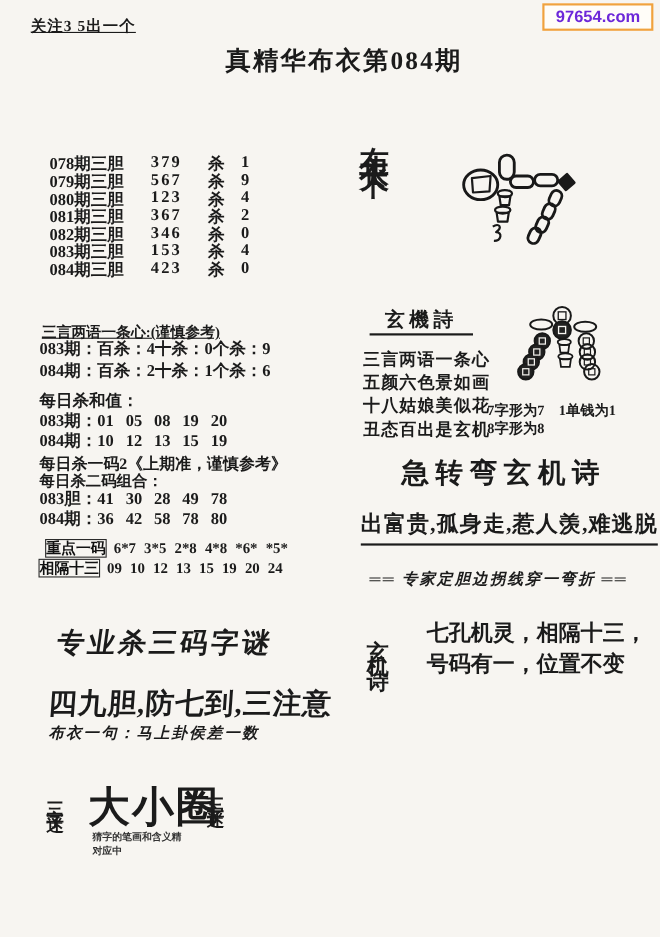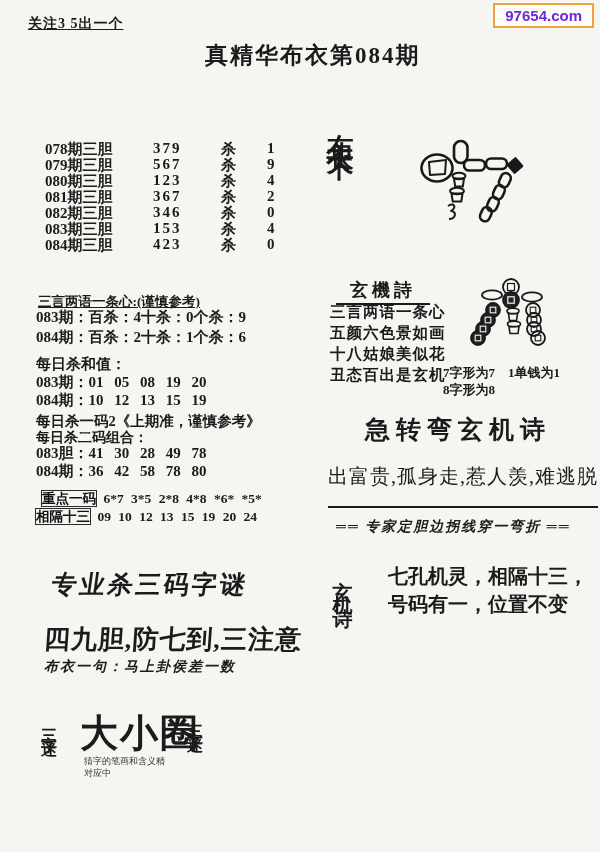--- a/index.html
+++ b/index.html
@@ -11,43 +11,43 @@
   .abs{position:absolute;}
   .vert{writing-mode:vertical-rl;text-orientation:upright;}
   .watermark{
     border:2px solid #f0a23e;color:#6d28d9;background:#fffdf8;
     font-family:"Liberation Sans","DejaVu Sans",sans-serif;
     font-size:15px;padding:2px 10px;font-weight:bold;
   }
   .topnote{font-size:14px;font-weight:bold;text-decoration:underline;letter-spacing:1px;}
   .title{font-size:23px;font-weight:bold;letter-spacing:2px;white-space:nowrap;}
   .sec-h{font-size:17px;font-weight:bold;letter-spacing:6px;}
-  .row{display:flex;gap:16px;font-size:15px;font-weight:bold;white-space:nowrap;
+  .row{display:flex;gap:0;font-size:15px;font-weight:bold;white-space:nowrap;
        font-family:"Liberation Serif","DejaVu Serif",serif;}
   .row .c1{width:92px;}
   .row .c2{width:52px;letter-spacing:2px;}
   .row .c3{width:30px;}
   .small-h{font-size:13.5px;font-weight:bold;white-space:nowrap;}
   .numline{font-size:15px;font-weight:bold;word-spacing:7px;white-space:nowrap;}
   .keyline{font-size:13.5px;font-weight:bold;word-spacing:4px;white-space:nowrap;}
   .keyline .lab{font-weight:900;background:#2a2a2a;color:#2a2a2a;outline:1px solid #2a2a2a;
      background:transparent;color:#111;}
   .riddle-h{font-size:25px;font-weight:bold;letter-spacing:3px;transform:skewX(-8deg);white-space:nowrap;}
   .riddle-l{font-size:26px;font-weight:bold;letter-spacing:1px;transform:skewX(-4deg);white-space:nowrap;}
   .buyiju{font-size:14px;font-weight:bold;font-style:italic;letter-spacing:2px;white-space:nowrap;}
   .sanzi{font-size:16px;font-weight:bold;letter-spacing:6px;}
   .bigcircle{font-size:38px;font-weight:bold;letter-spacing:2px;white-space:nowrap;}
-  .tinynote{font-size:9px;font-weight:normal;color:#333;line-height:11px;white-space:nowrap;}
+  .tinynote{font-size:9px;font-weight:bold;color:#333;line-height:11px;white-space:nowrap;}
   .buyi-vert{font-size:27px;font-weight:bold;letter-spacing:8px;}
   .poem-h{font-size:18px;font-weight:bold;letter-spacing:4px;border-bottom:2px solid #1b1b1b;padding:0 14px 1px;}
-  .poem-l{font-size:15.5px;font-weight:bold;letter-spacing:1px;line-height:21px;white-space:nowrap;}
+  .poem-l{font-size:15.5px;font-weight:bold;letter-spacing:1px;line-height:21px;white-space:nowrap;margin-top:16px;}
   .cap{font-size:13px;font-weight:bold;white-space:nowrap;}
   .turn-h{font-size:25px;font-weight:bold;letter-spacing:6px;white-space:nowrap;}
-  .turn-l{font-size:20px;font-weight:normal;letter-spacing:1px;border-bottom:2.5px solid #1b1b1b;
-          padding-bottom:16px;white-space:nowrap;}
+  .turn-l{font-size:20px;font-weight:bold;letter-spacing:1px;border-bottom:2.5px solid #1b1b1b;
+          padding-bottom:4px;white-space:nowrap;}
   .divline{font-size:14px;font-weight:bold;font-style:italic;letter-spacing:2px;white-space:nowrap;}
   .xj-vert{font-size:20px;font-weight:bold;letter-spacing:14px;}
   .xj-l{font-size:20px;font-weight:bold;white-space:nowrap;line-height:29px;}
   svg{display:block;}
 </style>
 </head>
 <body>
 
 <div class="page">
 

